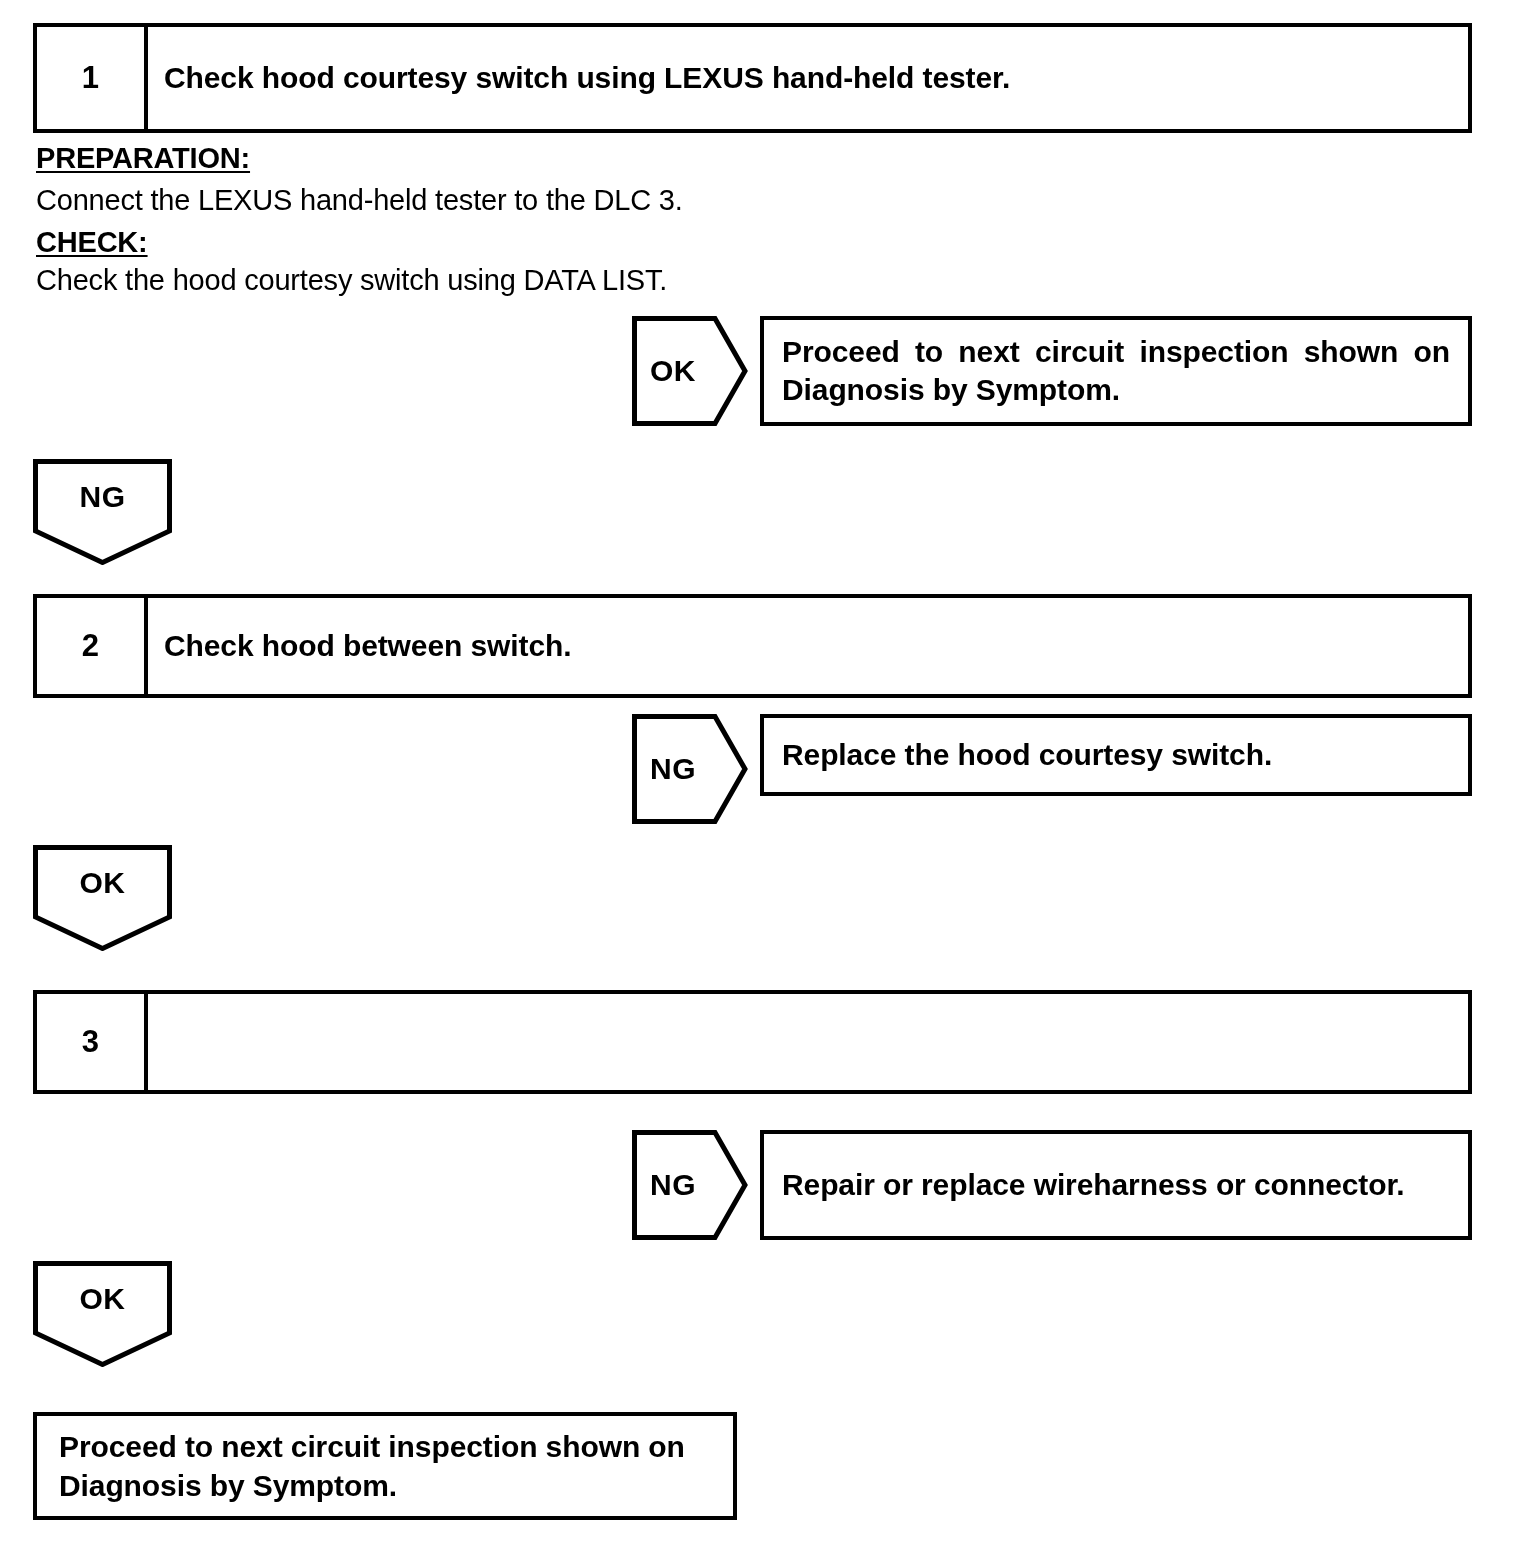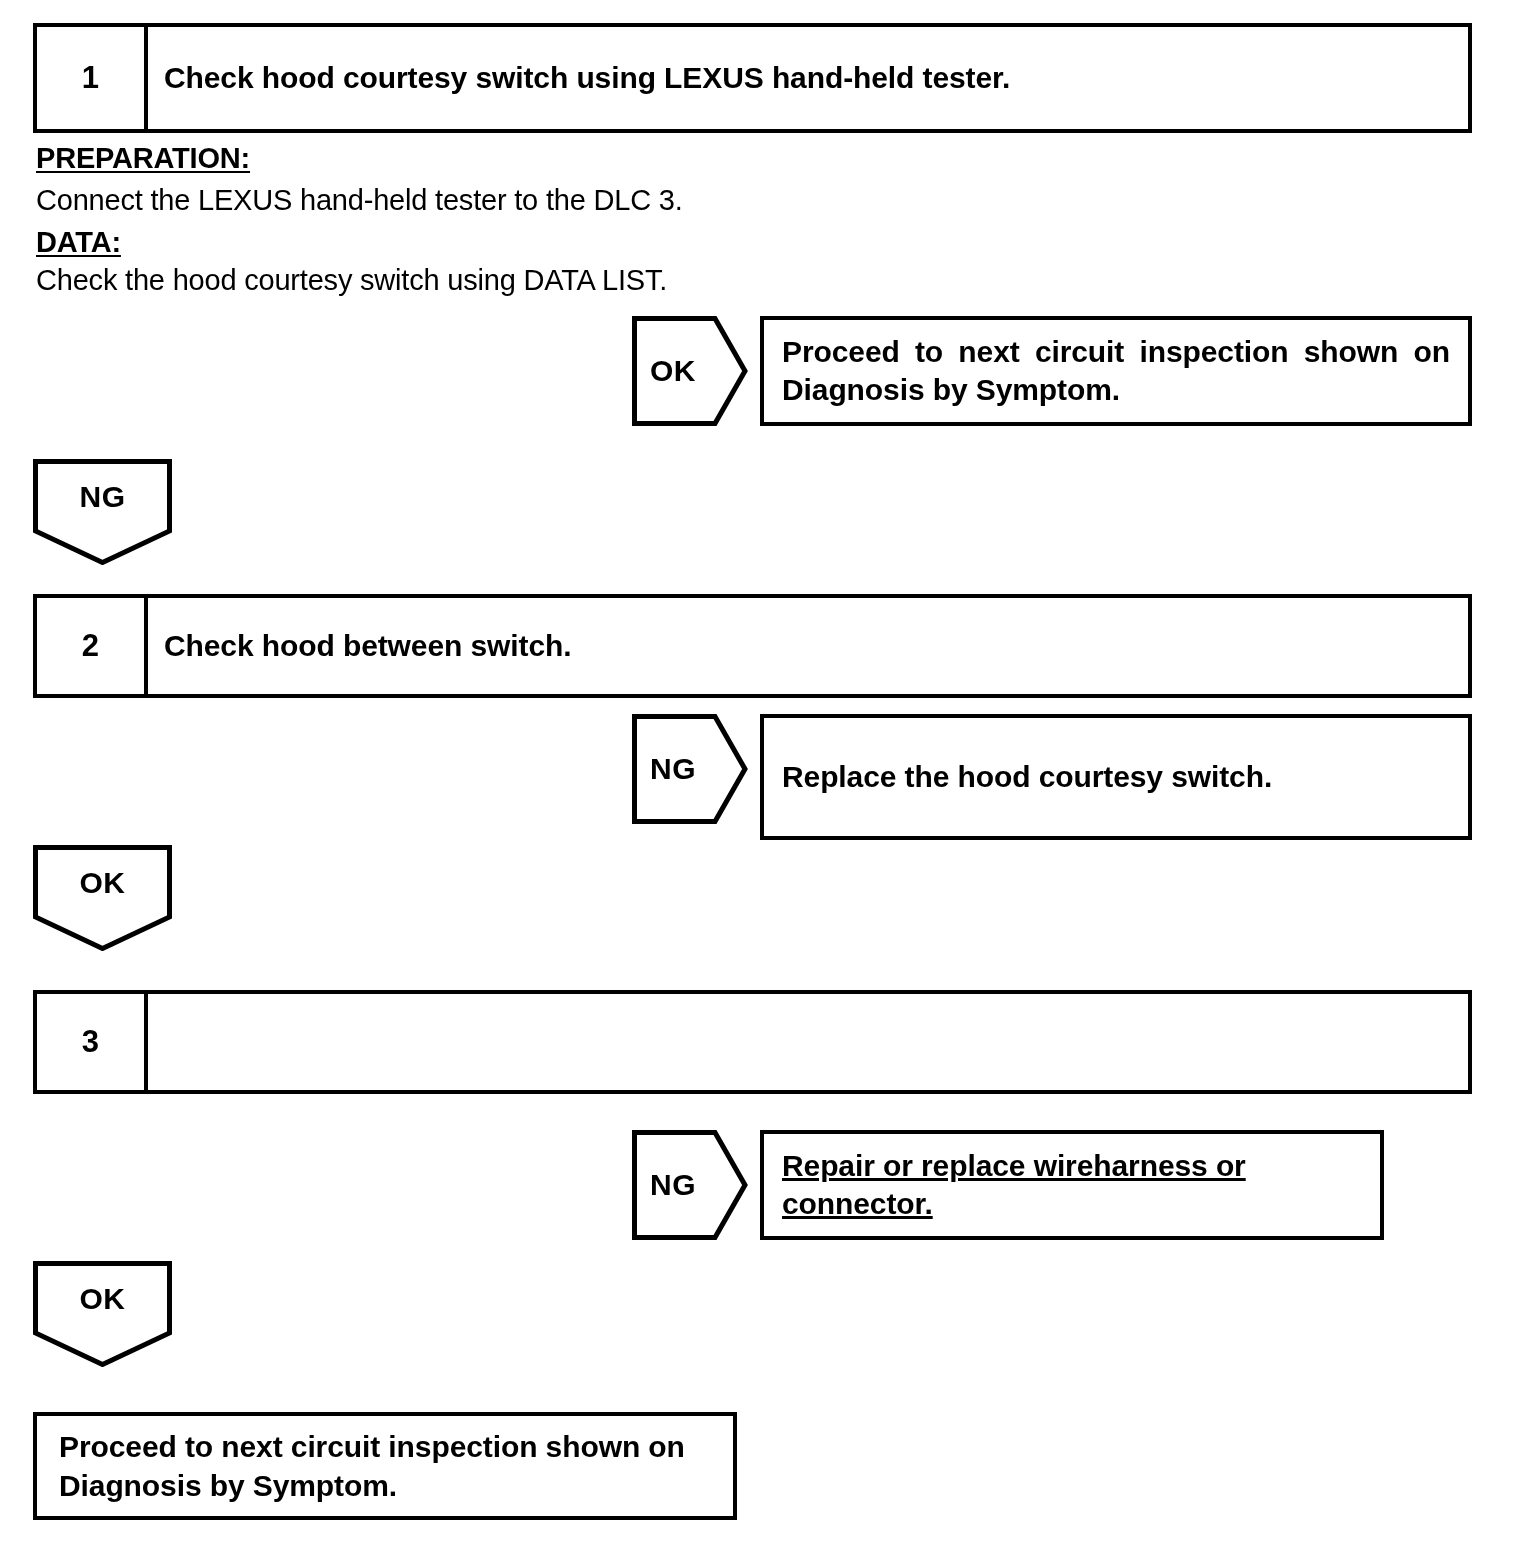--- a/index.html
+++ b/index.html
@@ -157,21 +157,21 @@
 
 <div class="page">
 
   <div class="step-box" style="left:33px; top:23px; width:1439px; height:110px;">
     <div class="step-num">1</div>
     <div class="step-text">Check hood courtesy switch using LEXUS hand-held tester.</div>
   </div>
 
   <div class="para hdr" style="left:36px; top:144px;">PREPARATION:</div>
   <div class="para body" style="left:36px; top:186px;text-align:right;">Connect the LEXUS hand-held tester to the DLC 3.</div>
-  <div class="para hdr" style="left:36px; top:228px;">DATA:</div>
+  <div class="para hdr" style="left:36px; top:228px;">CHECK:</div>
   <div class="para body" style="left:36px; top:266px;">Check the hood courtesy switch using DATA LIST.</div>
 
   <div class="arrow-right" style="left:632px; top:316px;">
     <svg width="116" height="110" viewBox="0 0 116 110" aria-hidden="true">
       <path d="M2.5 2.5 H83 L113 55 L83 107.5 H2.5 Z" fill="#ffffff" stroke="#000000" stroke-width="5" stroke-linejoin="miter"></path>
     </svg>
     <div class="lbl">OK</div>
   </div>
 
   <div class="result-box justify" style="left:760px; top:316px; width:712px; height:110px;">
@@ -190,21 +190,21 @@
     <div class="step-text">Check hood between switch.</div>
   </div>
 
   <div class="arrow-right" style="left:632px; top:714px;">
     <svg width="116" height="110" viewBox="0 0 116 110" aria-hidden="true">
       <path d="M2.5 2.5 H83 L113 55 L83 107.5 H2.5 Z" fill="#ffffff" stroke="#000000" stroke-width="5" stroke-linejoin="miter"></path>
     </svg>
     <div class="lbl">NG</div>
   </div>
 
-  <div class="result-box" style="left:760px; top:714px; width:712px; height:126px;">
+  <div class="result-box" style="left:760px; top:714px; width:712px; height:82px;">
     <div class="rtxt">Replace the hood courtesy switch.</div>
   </div>
 
   <div class="arrow-down" style="left:33px; top:845px;">
     <svg width="139" height="106" viewBox="0 0 139 106" aria-hidden="true">
       <path d="M2.5 2.5 H136.5 V72 L69.5 103.5 L2.5 72 Z" fill="#ffffff" stroke="#000000" stroke-width="5" stroke-linejoin="miter"></path>
     </svg>
     <div class="lbl">OK</div>
   </div>
 
@@ -212,21 +212,21 @@
     <div class="step-num">3</div>
   </div>
 
   <div class="arrow-right" style="left:632px; top:1130px;">
     <svg width="116" height="110" viewBox="0 0 116 110" aria-hidden="true">
       <path d="M2.5 2.5 H83 L113 55 L83 107.5 H2.5 Z" fill="#ffffff" stroke="#000000" stroke-width="5" stroke-linejoin="miter"></path>
     </svg>
     <div class="lbl">NG</div>
   </div>
 
-  <div class="result-box" style="left:760px; top:1130px; width:624px; height:110px;text-decoration:underline;">
+  <div class="result-box" style="left:760px; top:1130px; width:712px; height:110px;">
     <div class="rtxt">Repair or replace wireharness or connector.</div>
   </div>
 
   <div class="arrow-down" style="left:33px; top:1261px;">
     <svg width="139" height="106" viewBox="0 0 139 106" aria-hidden="true">
       <path d="M2.5 2.5 H136.5 V72 L69.5 103.5 L2.5 72 Z" fill="#ffffff" stroke="#000000" stroke-width="5" stroke-linejoin="miter"></path>
     </svg>
     <div class="lbl">OK</div>
   </div>
 

